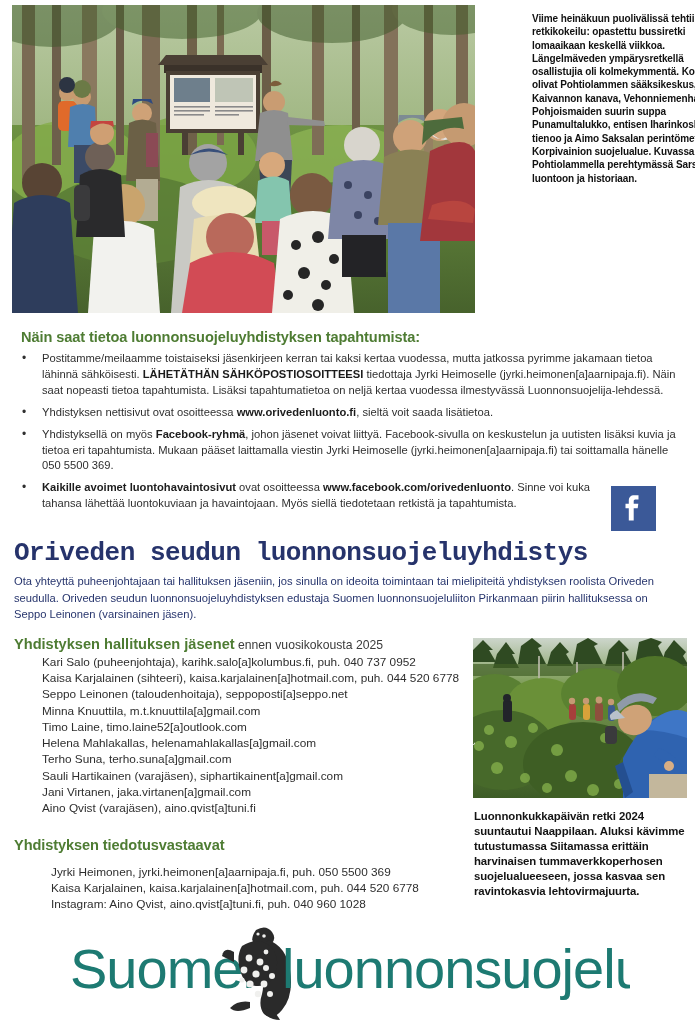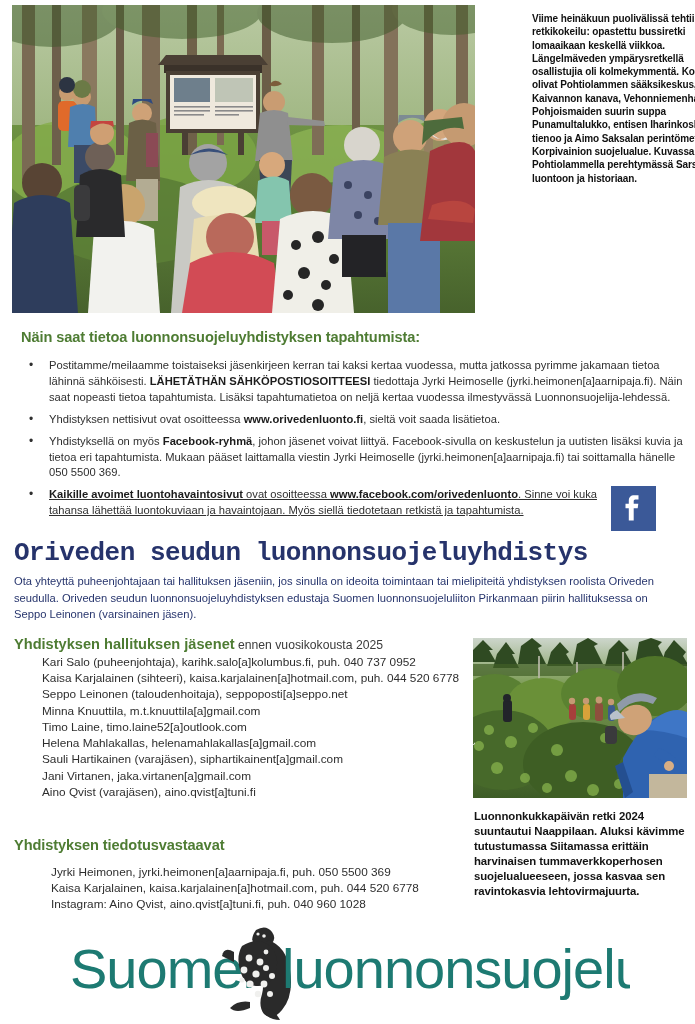--- a/index.html
+++ b/index.html
@@ -64,41 +64,41 @@
     letter-spacing: -0.1px;
   }
   #head-info { left: 14px; top: 329px; font-size: 14.6px; margin-left: 7px; }
 
   
   .bullets {
     position: absolute;
     left: 16px;
     top: 350px;
     width: 660px;
-    margin: 8px;
+    margin: 1px;
     padding: 0;
     list-style: none;
   }
   .bullets li {
     position: relative;
     padding-left: 25px;
     font-size: 11.2px;
     line-height: 1.42;
     color: #2f2f2f;
     margin-bottom: 6px;
   }
   .bullets li::before {
     content: "•";
     position: absolute;
     left: 5px;
     top: -1px;
     font-size: 12px;
     color: #2f2f2f;
   }
-  .bullets li.b4 { width: 585px; text-decoration: underline; }
+  .bullets li.b4 { width: 585px; }
   .bullets b { font-weight: bold; color: #1c1c1c; }
 
   
   .fb {
     position: absolute;
     left: 611px;
     top: 486px;
     width: 45px;
     height: 45px;
     background: #3b5998;
@@ -401,20 +401,21 @@
 <div class="board-head">
   <span class="g">Yhdistyksen hallituksen jäsenet</span><span class="rest"> ennen vuosikokousta 2025</span>
 </div>
 <ul class="people" id="people-list">
     <li>Kari Salo (puheenjohtaja), karihk.salo[a]kolumbus.fi, puh. 040 737 0952</li>
     <li>Kaisa Karjalainen (sihteeri), kaisa.karjalainen[a]hotmail.com, puh. 044 520 6778</li>
     <li>Seppo Leinonen (taloudenhoitaja), seppoposti[a]seppo.net</li>
     <li>Minna Knuuttila, m.t.knuuttila[a]gmail.com</li>
     <li>Timo Laine, timo.laine52[a]outlook.com</li>
     <li>Helena Mahlakallas, helenamahlakallas[a]gmail.com</li>
+    <li>Terho Suna, terho.suna[a]gmail.com</li>
     <li>Sauli Hartikainen (varajäsen), siphartikainent[a]gmail.com</li>
     <li>Jani Virtanen, jaka.virtanen[a]gmail.com</li>
     <li>Aino Qvist (varajäsen), aino.qvist[a]tuni.fi</li>
   </ul>
 
 <div class="h-green" id="head-press">Yhdistyksen tiedotusvastaavat</div>
 <ul class="press" id="press-list">
     <li>Jyrki Heimonen, jyrki.heimonen[a]aarnipaja.fi, puh. 050 5500 369</li>
     <li>Kaisa Karjalainen, kaisa.karjalainen[a]hotmail.com, puh. 044 520 6778</li>
     <li>Instagram: Aino Qvist, aino.qvist[a]tuni.fi, puh. 040 960 1028</li>

